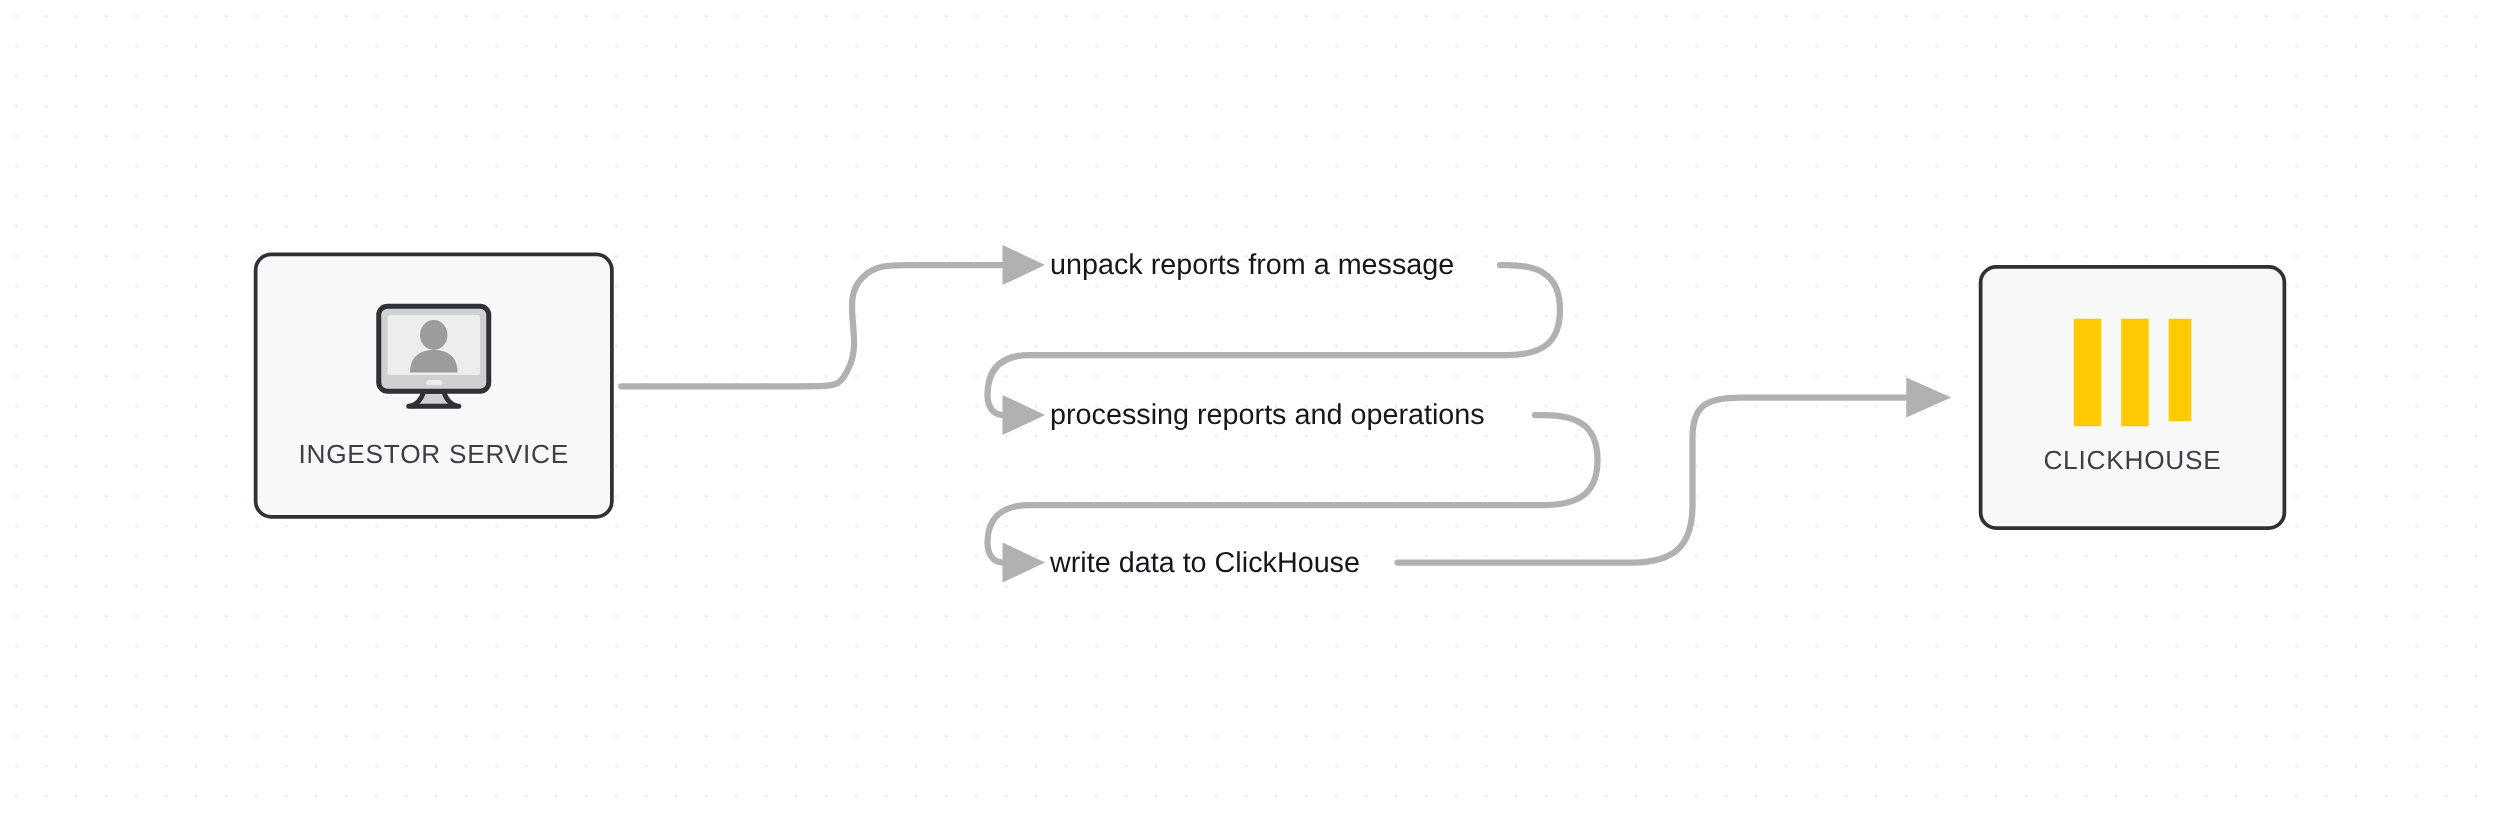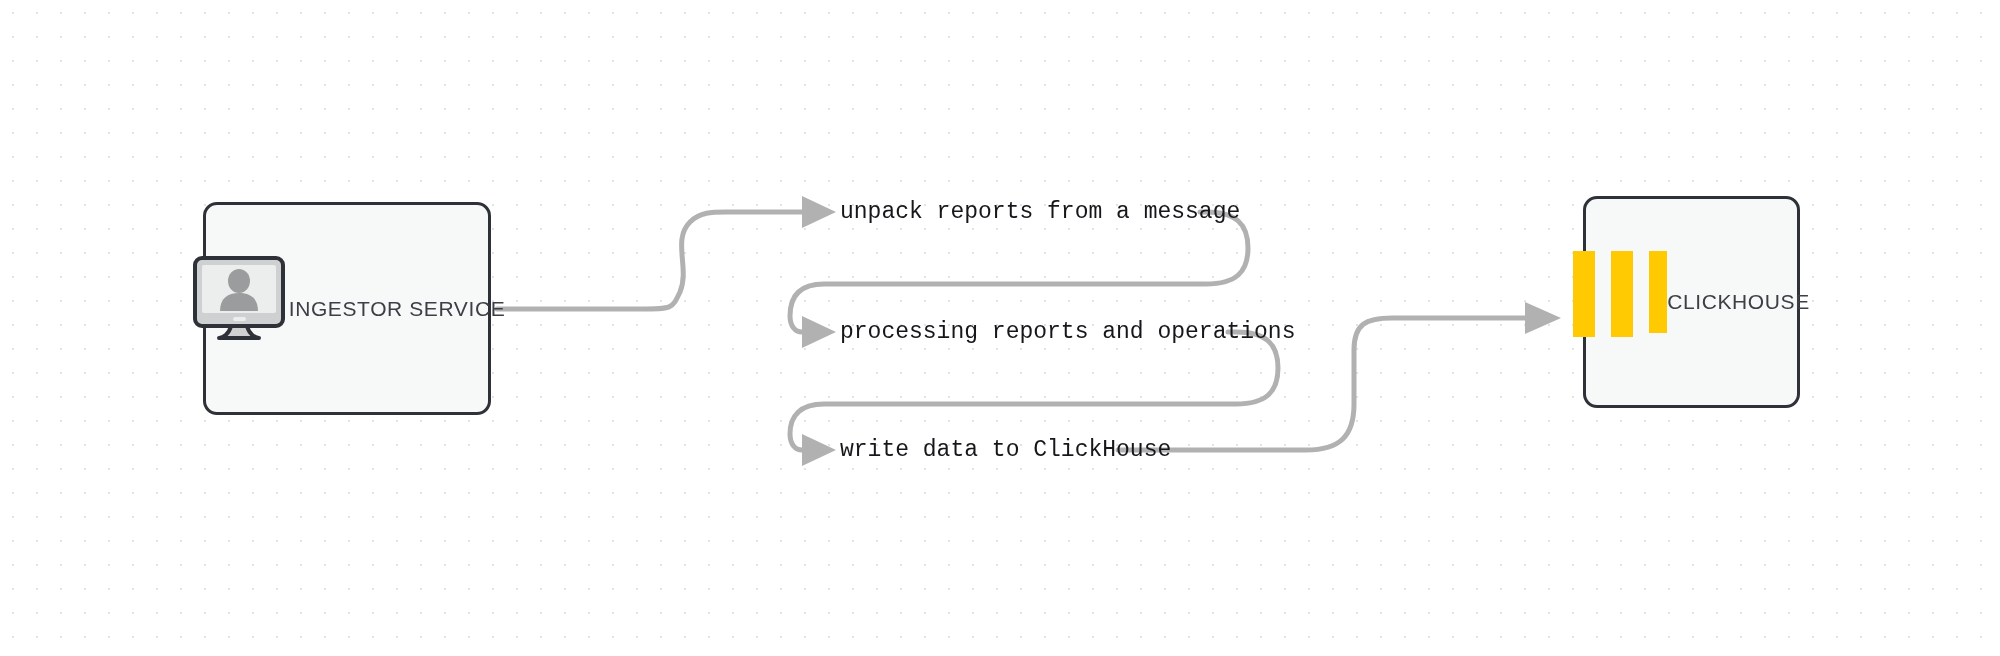--- a/index.html
+++ b/index.html
@@ -20,21 +20,21 @@
   }
 
   
   .node {
     position: absolute;
     box-sizing: border-box;
     background: #f7f8f8;
     border: 3px solid #2e3137;
     border-radius: 14px;
     display: flex;
-    flex-direction: row;
+    flex-direction: column;
     align-items: center;
     justify-content: center;
   }
   .node-label {
     font-size: 21px;
     letter-spacing: 0.6px;
     color: #3c3f45;
     font-family: "Liberation Sans", sans-serif;
     white-space: nowrap;
   }
@@ -45,22 +45,22 @@
     top: 202px;
     width: 288px;
     height: 213px;
   }
   #node-ingestor .node-icon { margin-bottom: 14px; }
   #node-ingestor .node-label { margin-top: 0px; }
 
   
   #node-clickhouse {
     left: 1583px;
-    top: 196px;
-    width: 217px;
+    top: 212px;
+    width: 246px;
     height: 212px;
   }
   #node-clickhouse .node-icon { margin-bottom: 16px; }
 
   
   .ch-bars {
     display: flex;
     align-items: flex-start;
     gap: 16px;
     height: 86px;
@@ -88,21 +88,21 @@
     stroke-linecap: round;
     stroke-linejoin: round;
   }
   .edge-head { fill: #b1b1b1; }
 
   
   .edge-label {
     position: absolute;
     font-size: 23px;
     color: #15171a;
-    font-family: Liberation Mono, monospace;
+    font-family: Liberation Sans, sans-serif;
     white-space: nowrap;
     transform: translateY(-50%);
     background: transparent;
     padding: 0 4px;
   }
   #edge-label-0 { left: 836px; top: 212px; }
   #edge-label-1 { left: 836px; top: 332px; }
   #edge-label-2 { left: 836px; top: 450px; }
 </style>
 </head>

